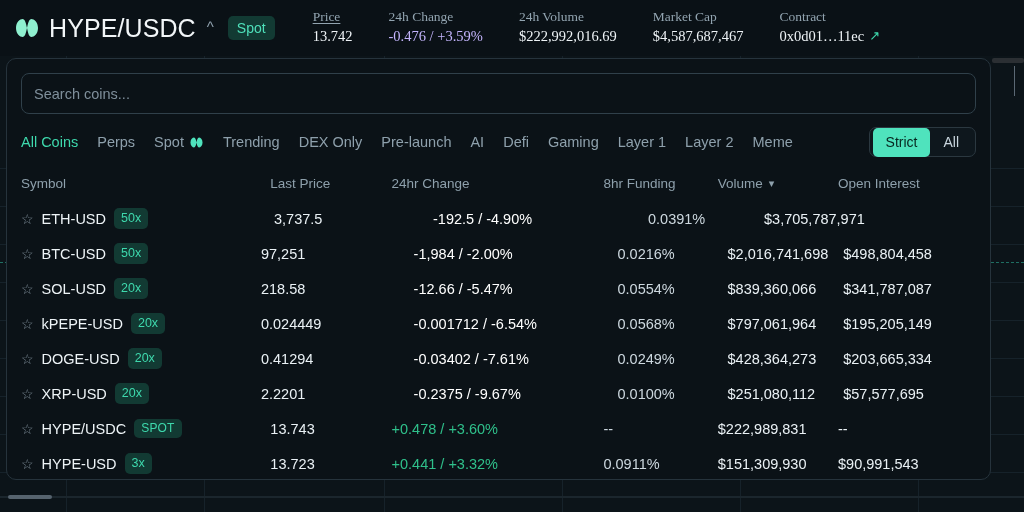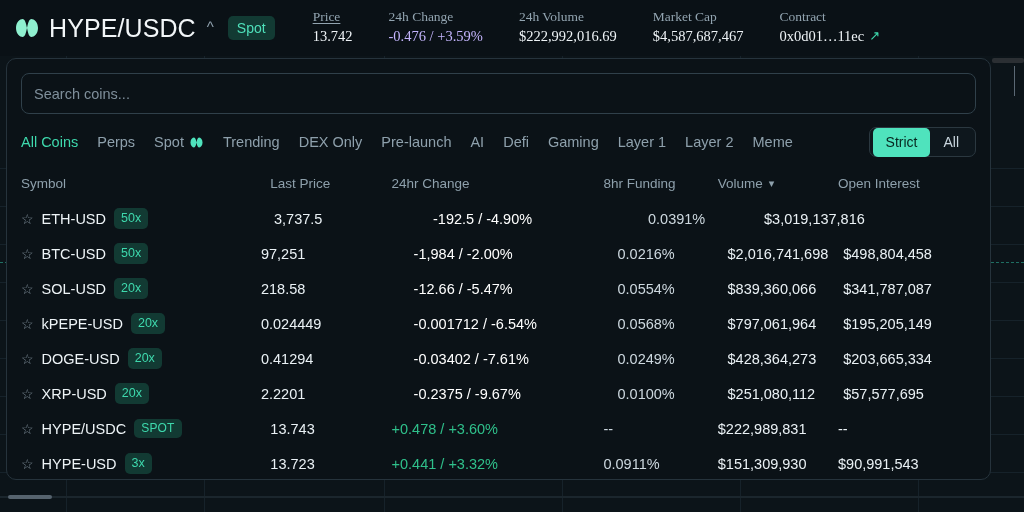--- a/index.html
+++ b/index.html
@@ -274,21 +274,21 @@
     <div class="tbody" id="tbody">
         <div class="row">
           <div class="cell c-symbol">
             <span class="star">☆</span>
             <span class="sym-name">ETH-USD</span>
             <span class="lev">50x</span>
           </div>
           <div class="cell c-price">3,737.5</div>
           <div class="cell c-change neg">-192.5 / -4.90%</div>
           <div class="cell c-fund muted">0.0391%</div>
-          <div class="cell c-vol">$3,019,137,816</div>
+          <div class="cell c-vol">$3,705,787,971</div>
         </div>
         <div class="row">
           <div class="cell c-symbol">
             <span class="star">☆</span>
             <span class="sym-name">BTC-USD</span>
             <span class="lev">50x</span>
           </div>
           <div class="cell c-price">97,251</div>
           <div class="cell c-change neg">-1,984 / -2.00%</div>
           <div class="cell c-fund muted">0.0216%</div>

